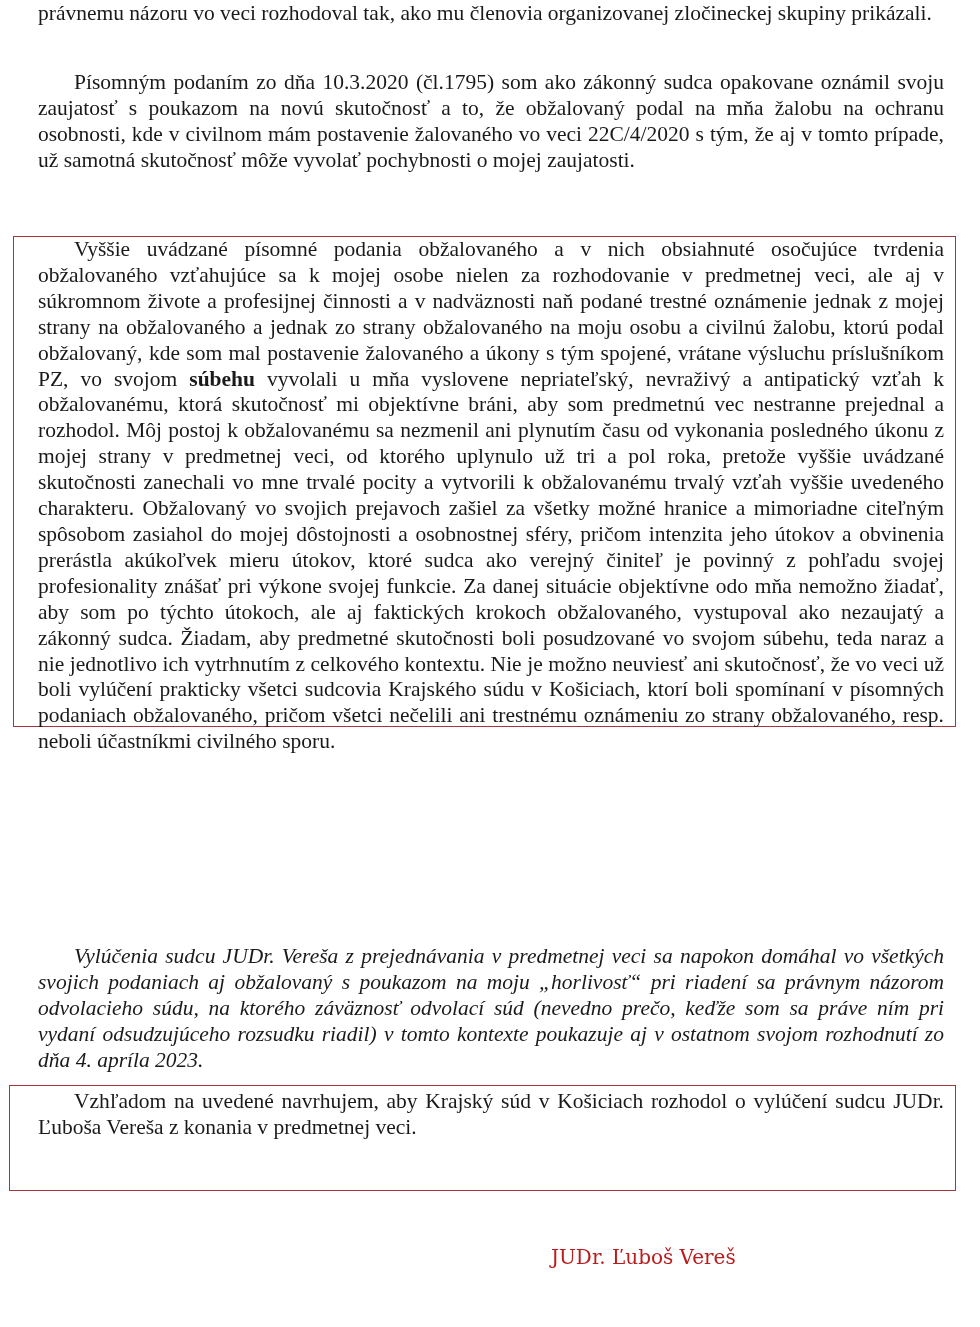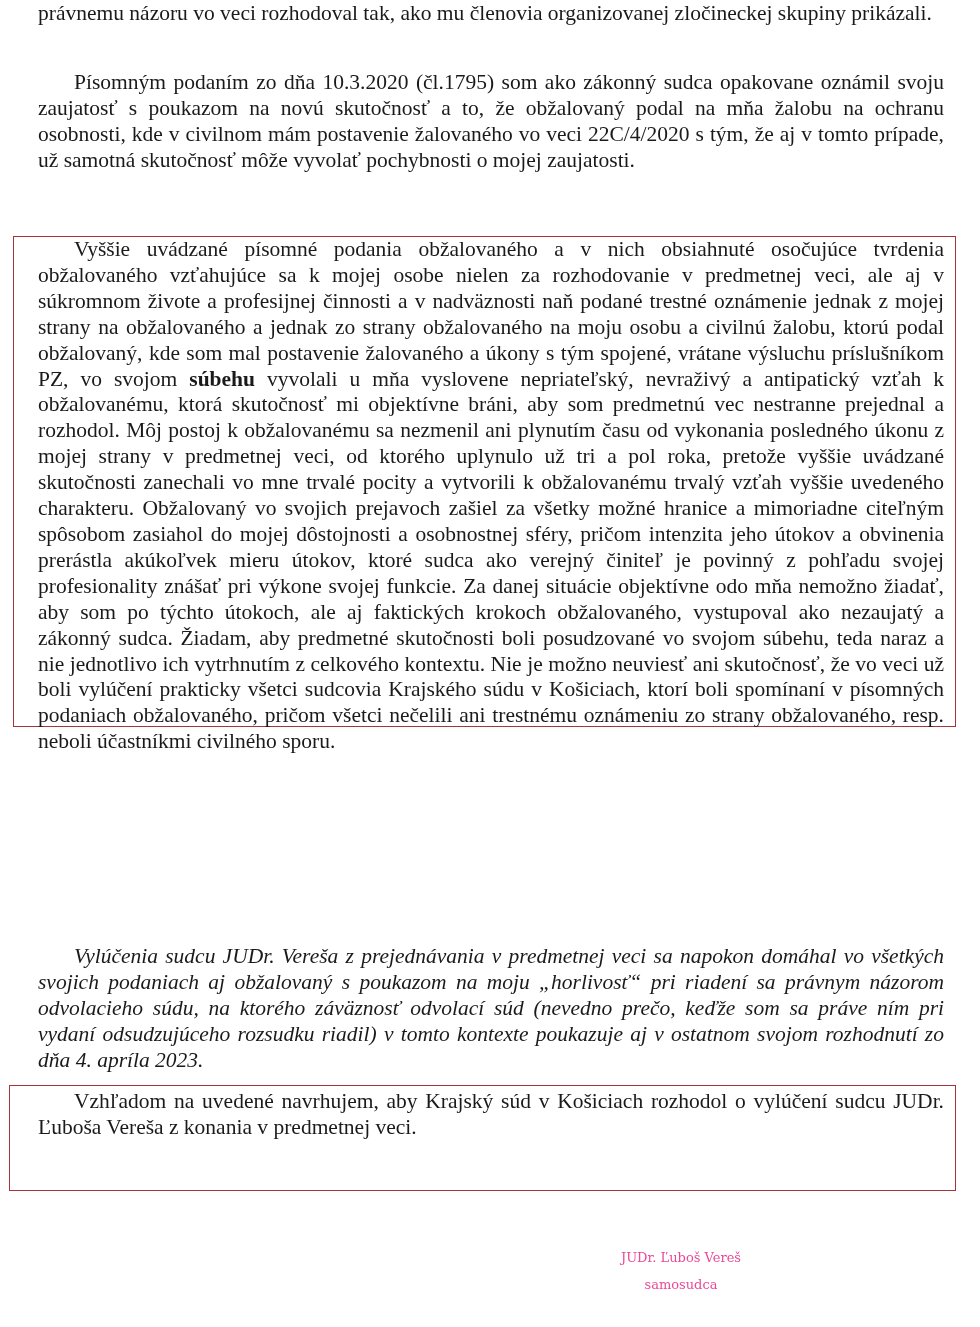--- a/index.html
+++ b/index.html
@@ -36,24 +36,24 @@
       position: absolute;
       border: 1.5px solid #a8333a;
       box-sizing: border-box;
       pointer-events: none;
     }
     .box-1 { left: 13px; top: 236px; width: 943px; height: 491px; }
     .box-2 { left: 9px; top: 1085px; width: 947px; height: 106px; }
     .sig {
       position: absolute;
       font-family: "DejaVu Serif", "Liberation Serif", serif;
-      font-size: 13px;
+      font-size: 20px;
       line-height: 27px;
-      text-align: center;
-      color: #ec4899;
+      text-align: left;
+      color: #b91c1c;
       width: 260px;
       left: 551px;
     }
     .sig-name { top: 1244px; }
     .sig-role { top: 1271px; }
     b { font-weight: bold; }
   </style>
 </head>
 <body>
 
@@ -77,15 +77,14 @@
     <span>Vylúčenia sudcu JUDr. Vereša z prejednávania v predmetnej veci sa napokon domáhal vo všetkých svojich podaniach aj obžalovaný s poukazom na moju „horlivosť“ pri riadení sa právnym názorom odvolacieho súdu, na ktorého záväznosť odvolací súd (nevedno prečo, keďže som sa práve ním pri vydaní odsudzujúceho rozsudku riadil) v tomto kontexte poukazuje aj v ostatnom svojom rozhodnutí zo dňa 4. apríla 2023.</span>
   </p>
 
   <div class="box box-2" style="border-color: rgb(168, 51, 58);"></div>
 
   <p class="para indent" style="top: 1089px;">
     <span>Vzhľadom na uvedené navrhujem, aby Krajský súd v Košiciach rozhodol o vylúčení sudcu  JUDr. Ľuboša Vereša z konania v predmetnej veci.</span>
   </p>
 
   <div class="sig sig-name">JUDr. Ľuboš Vereš</div>
-  <div class="sig sig-role">samosudca</div>
 
 </div>
 
 </body></html>

